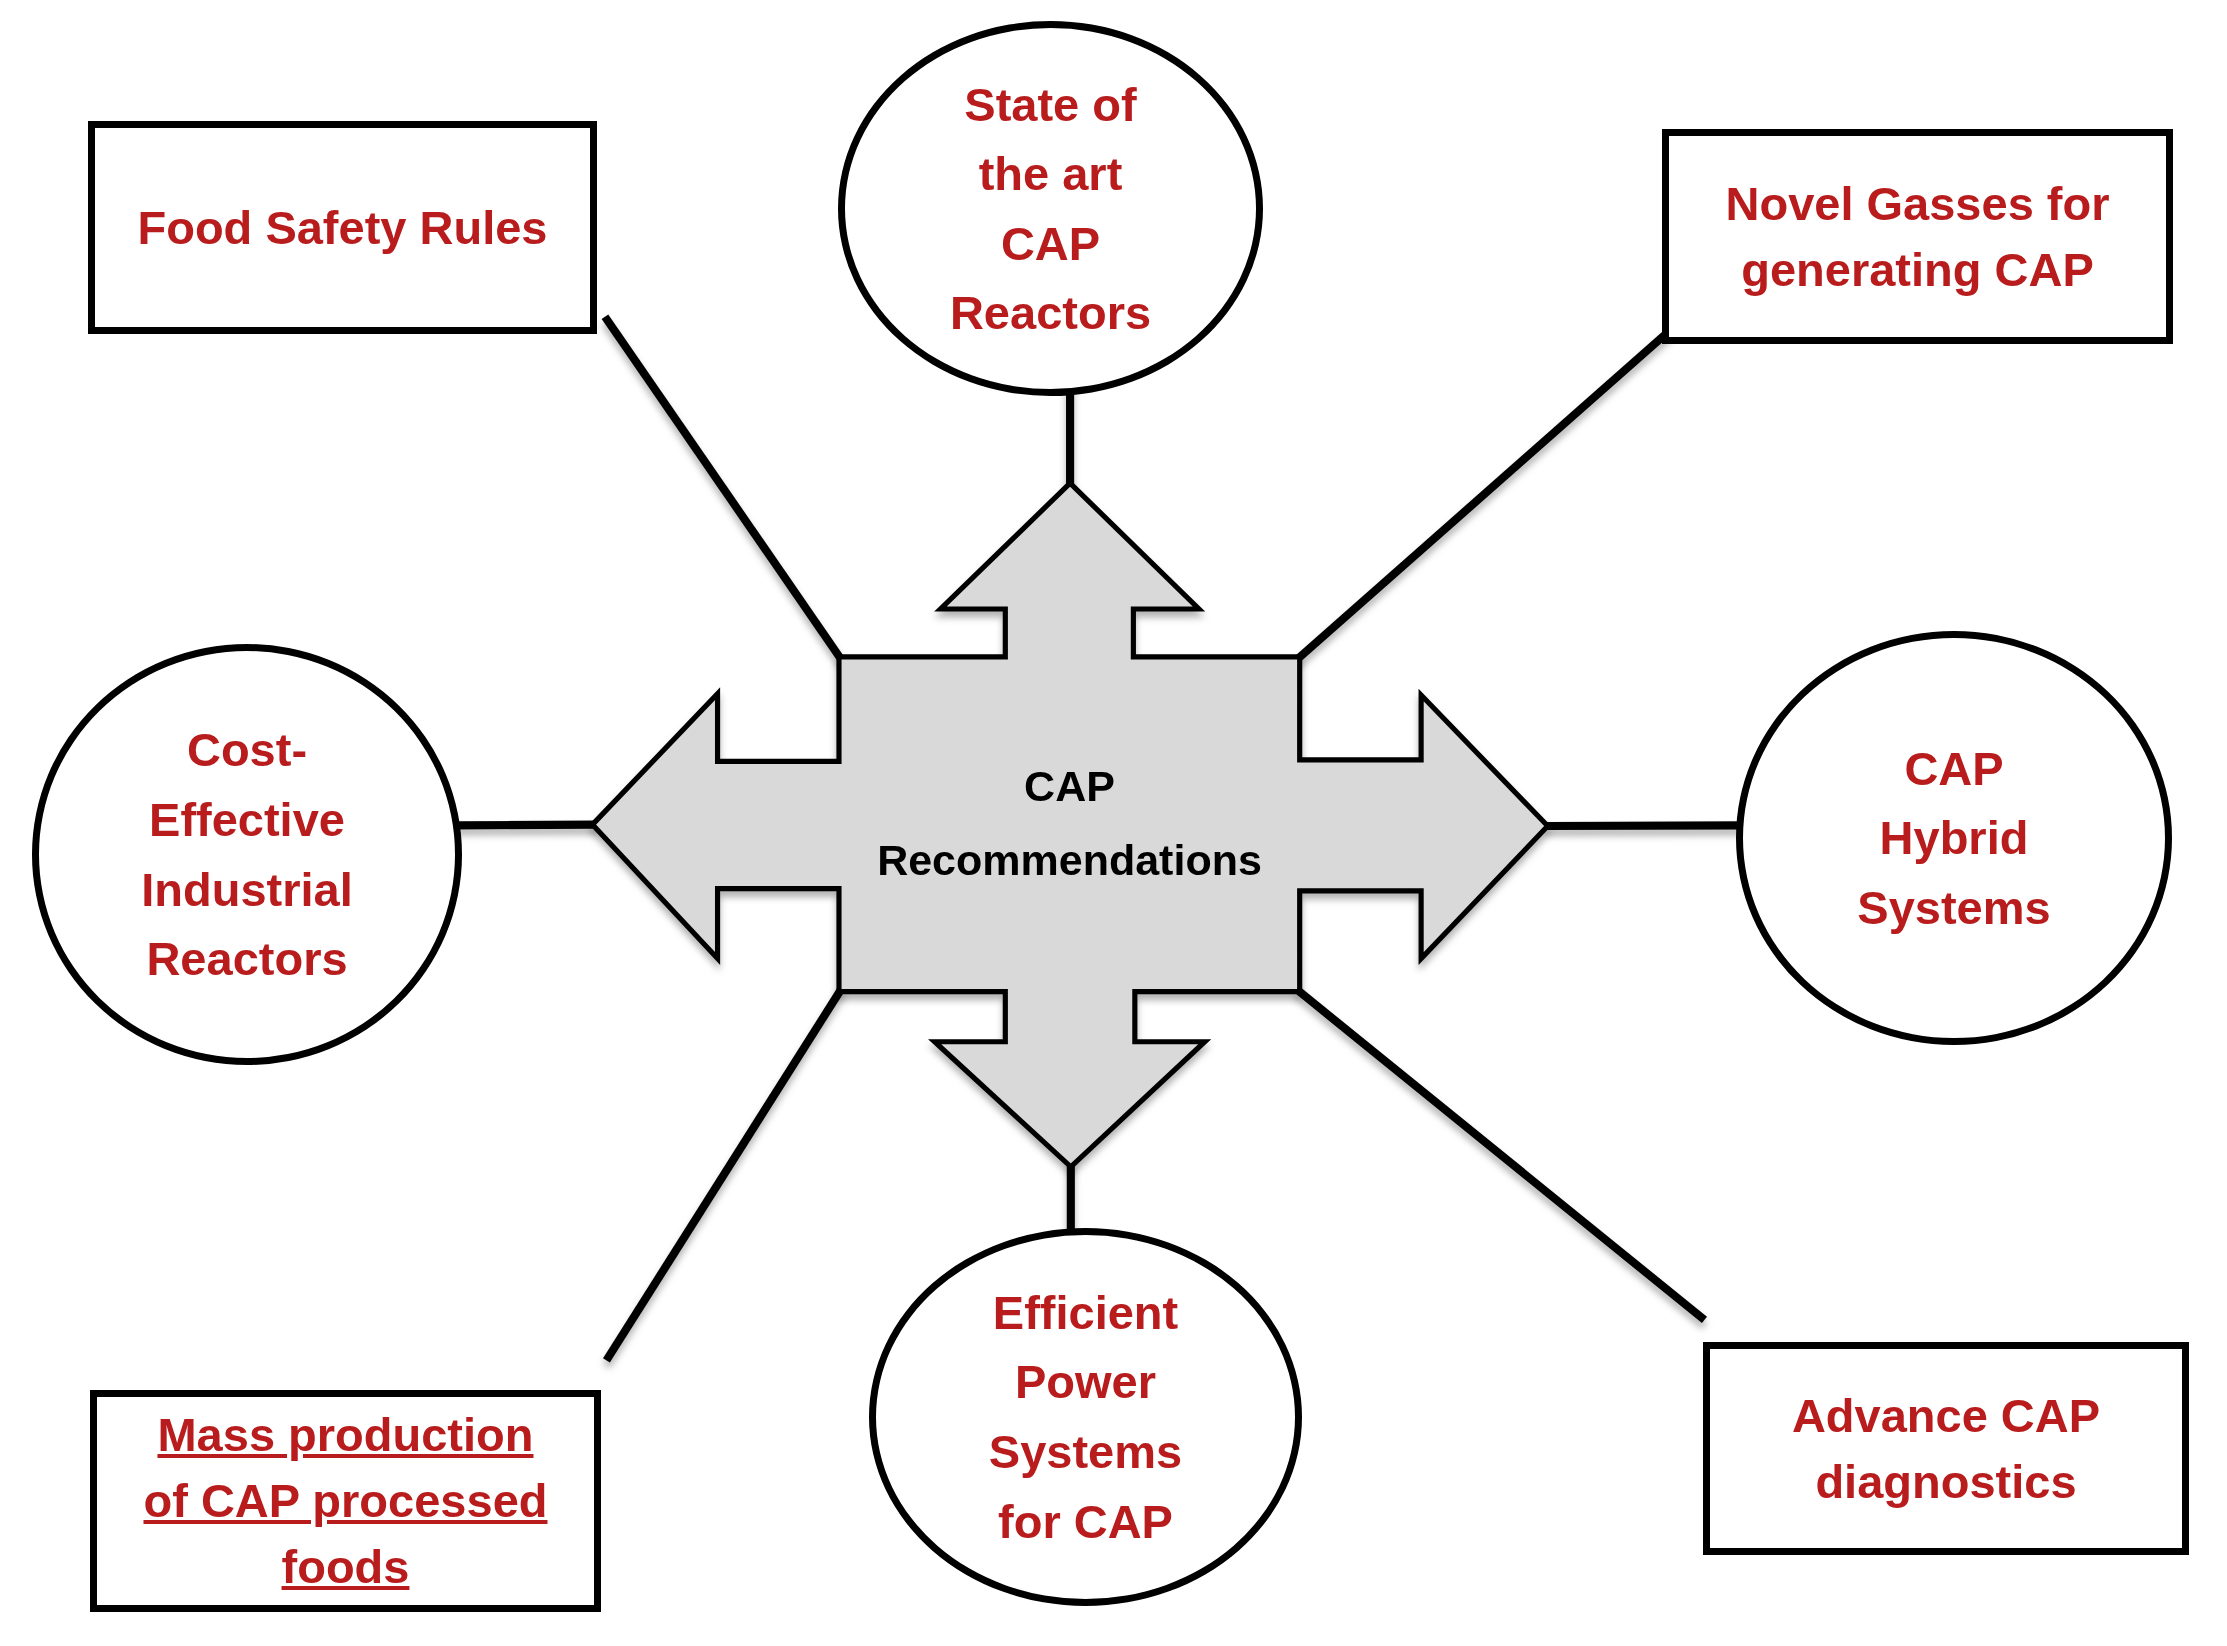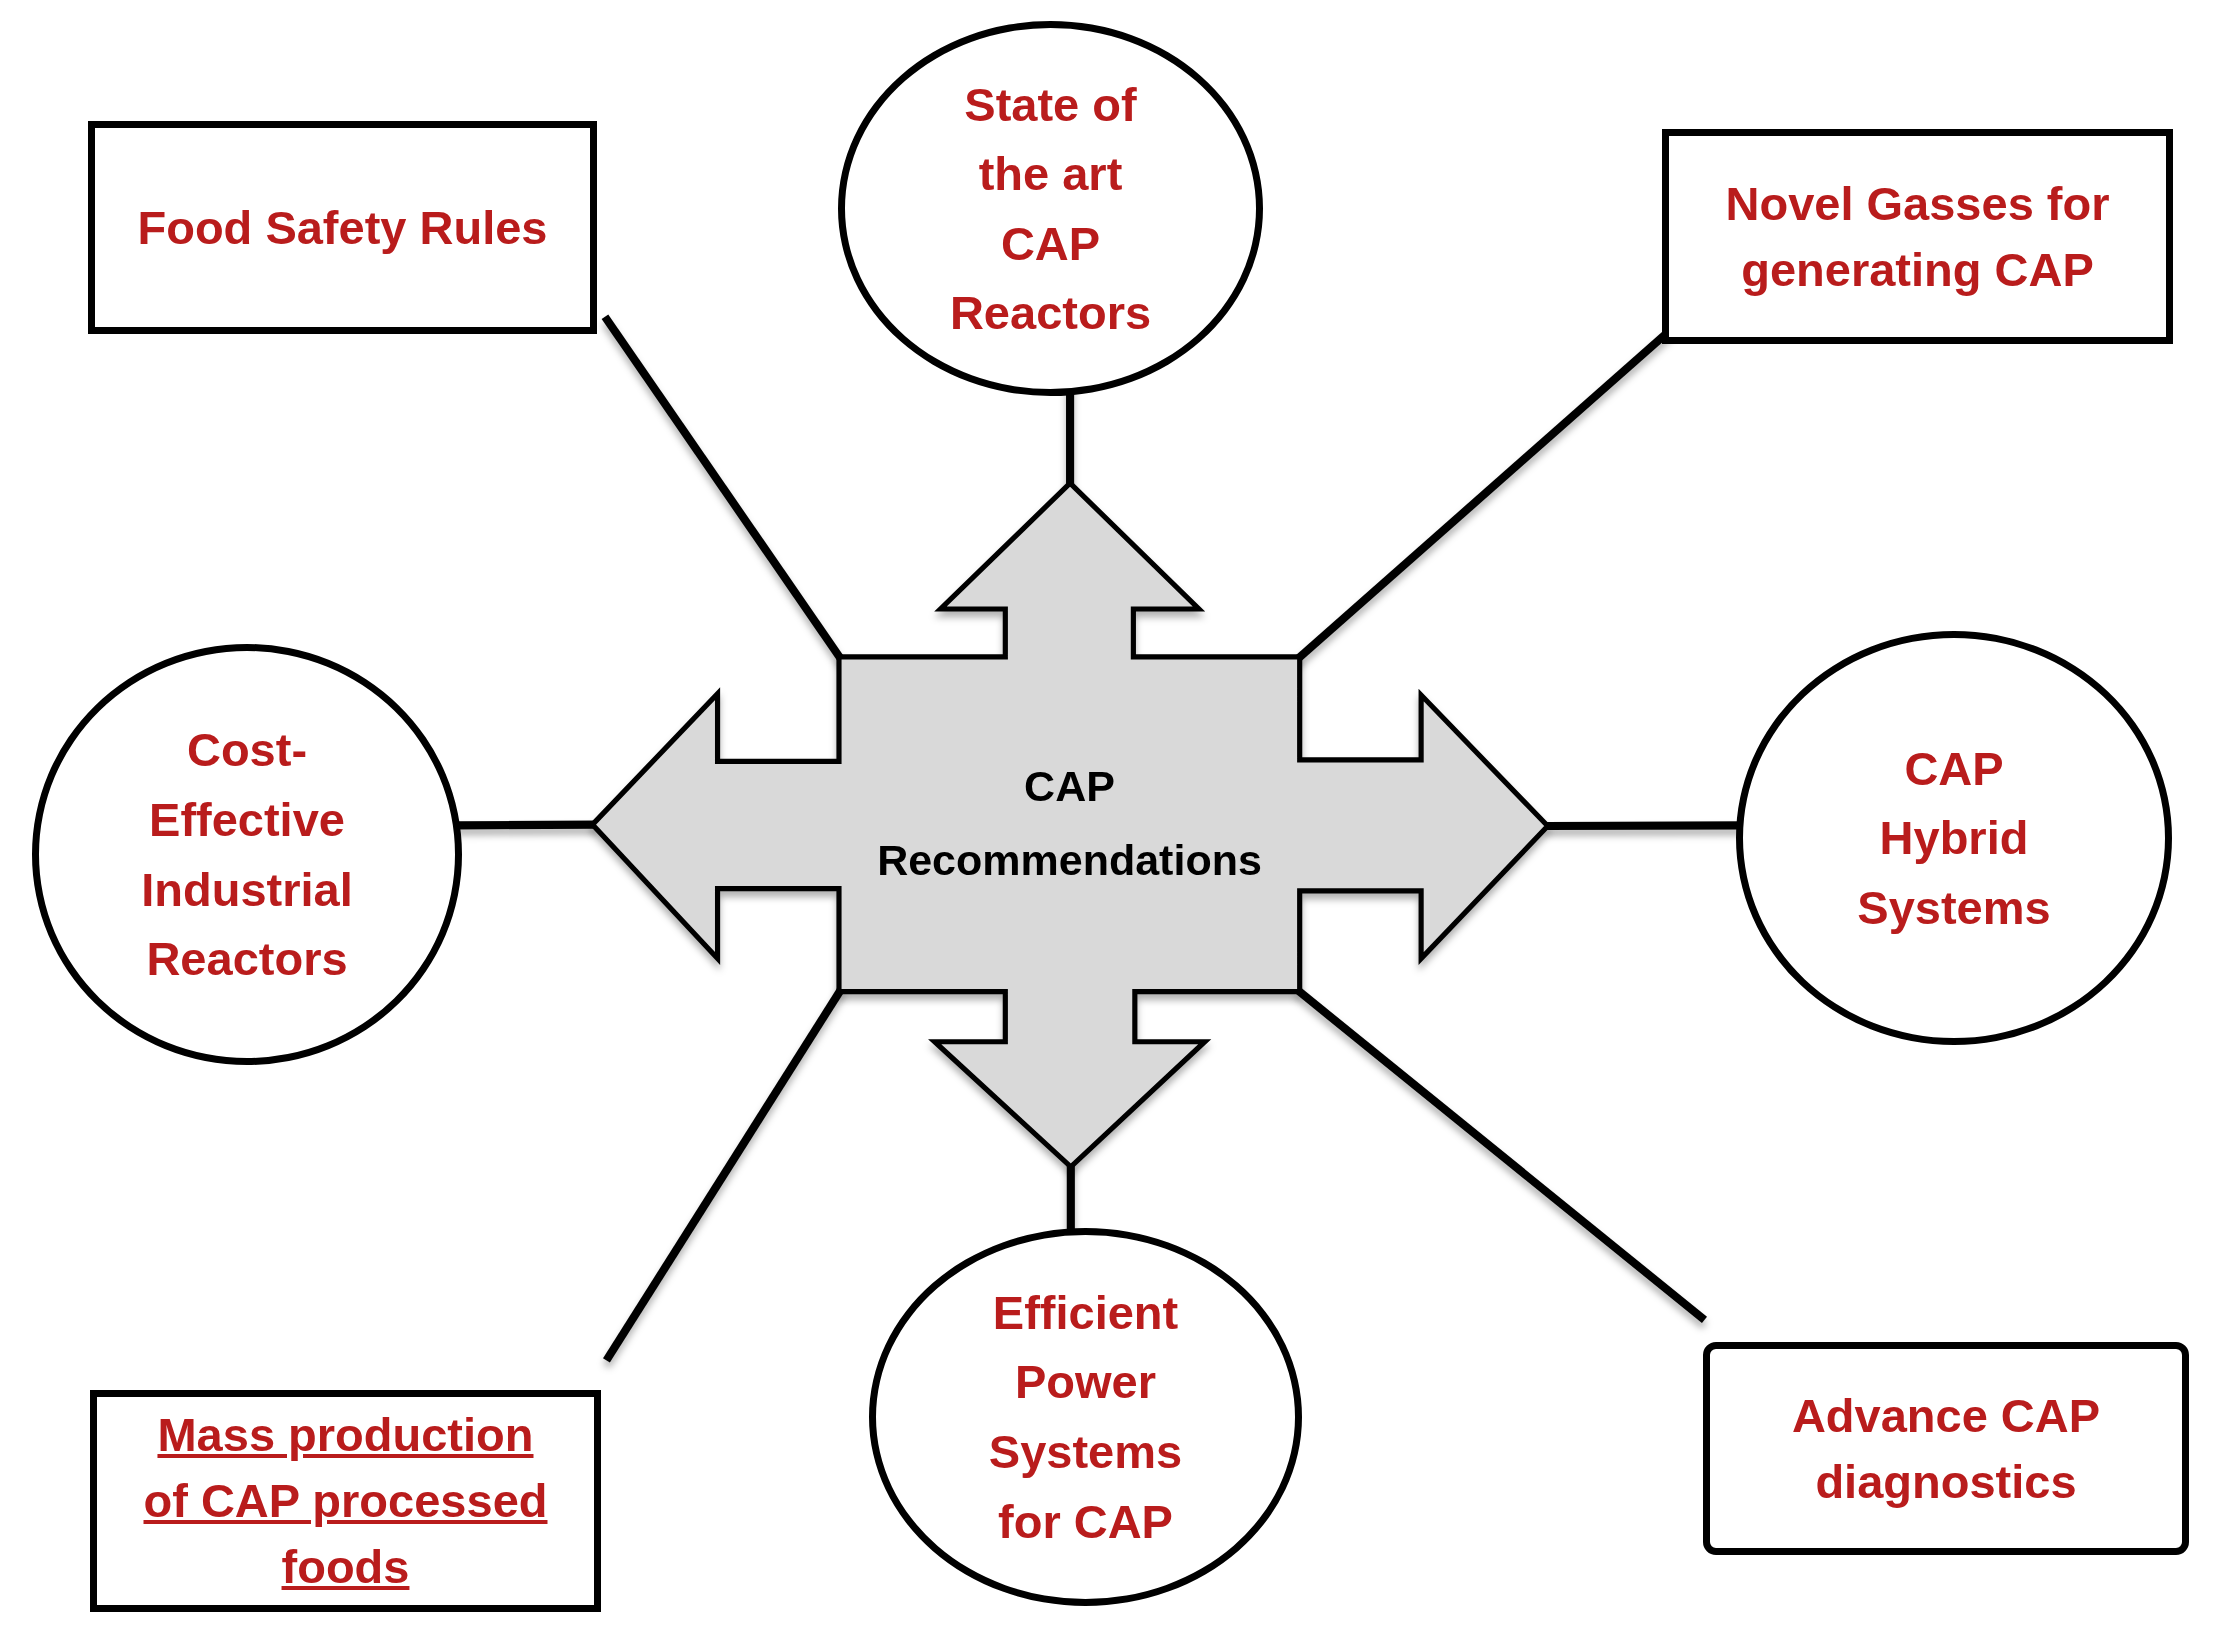--- a/index.html
+++ b/index.html
@@ -55,21 +55,21 @@
     color: #000000;
     white-space: pre-line;
     font-size: 43px;
     line-height: 1.72;
     background: transparent;
   }
   
   #n-food-safety      { left: 88px;  top: 97px;  width: 509px; height: 213px; }
   #n-novel-gasses     { left: 1662px; top: 105px;  width: 511px; height: 215px; }
   #n-mass-production  { left: 90px;  top: 1366px; width: 511px; height: 222px; text-decoration: underline; }
-  #n-advance-diag     { left: 1703px; top: 1318px; width: 486px; height: 213px; border-radius: 13px; }
+  #n-advance-diag     { left: 1703px; top: 1318px; width: 486px; height: 213px; }
   #n-state-of-art     { left: 838px; top: 21.3px;   width: 425px; height: 375px; }
   #n-cost-effective   { left: 32px;   top: 644px;  width: 430px; height: 421px; }
   #n-cap-hybrid       { left: 1736px; top: 631px;  width: 436px; height: 414px; }
   #n-efficient-power  { left: 869px; top: 1228px; width: 433px; height: 378px; }
   #n-center           { left: 834px; top: 699px;  width: 471px; height: 250px; }
 </style>
 </head>
 <body>
 
 <div class="canvas">

